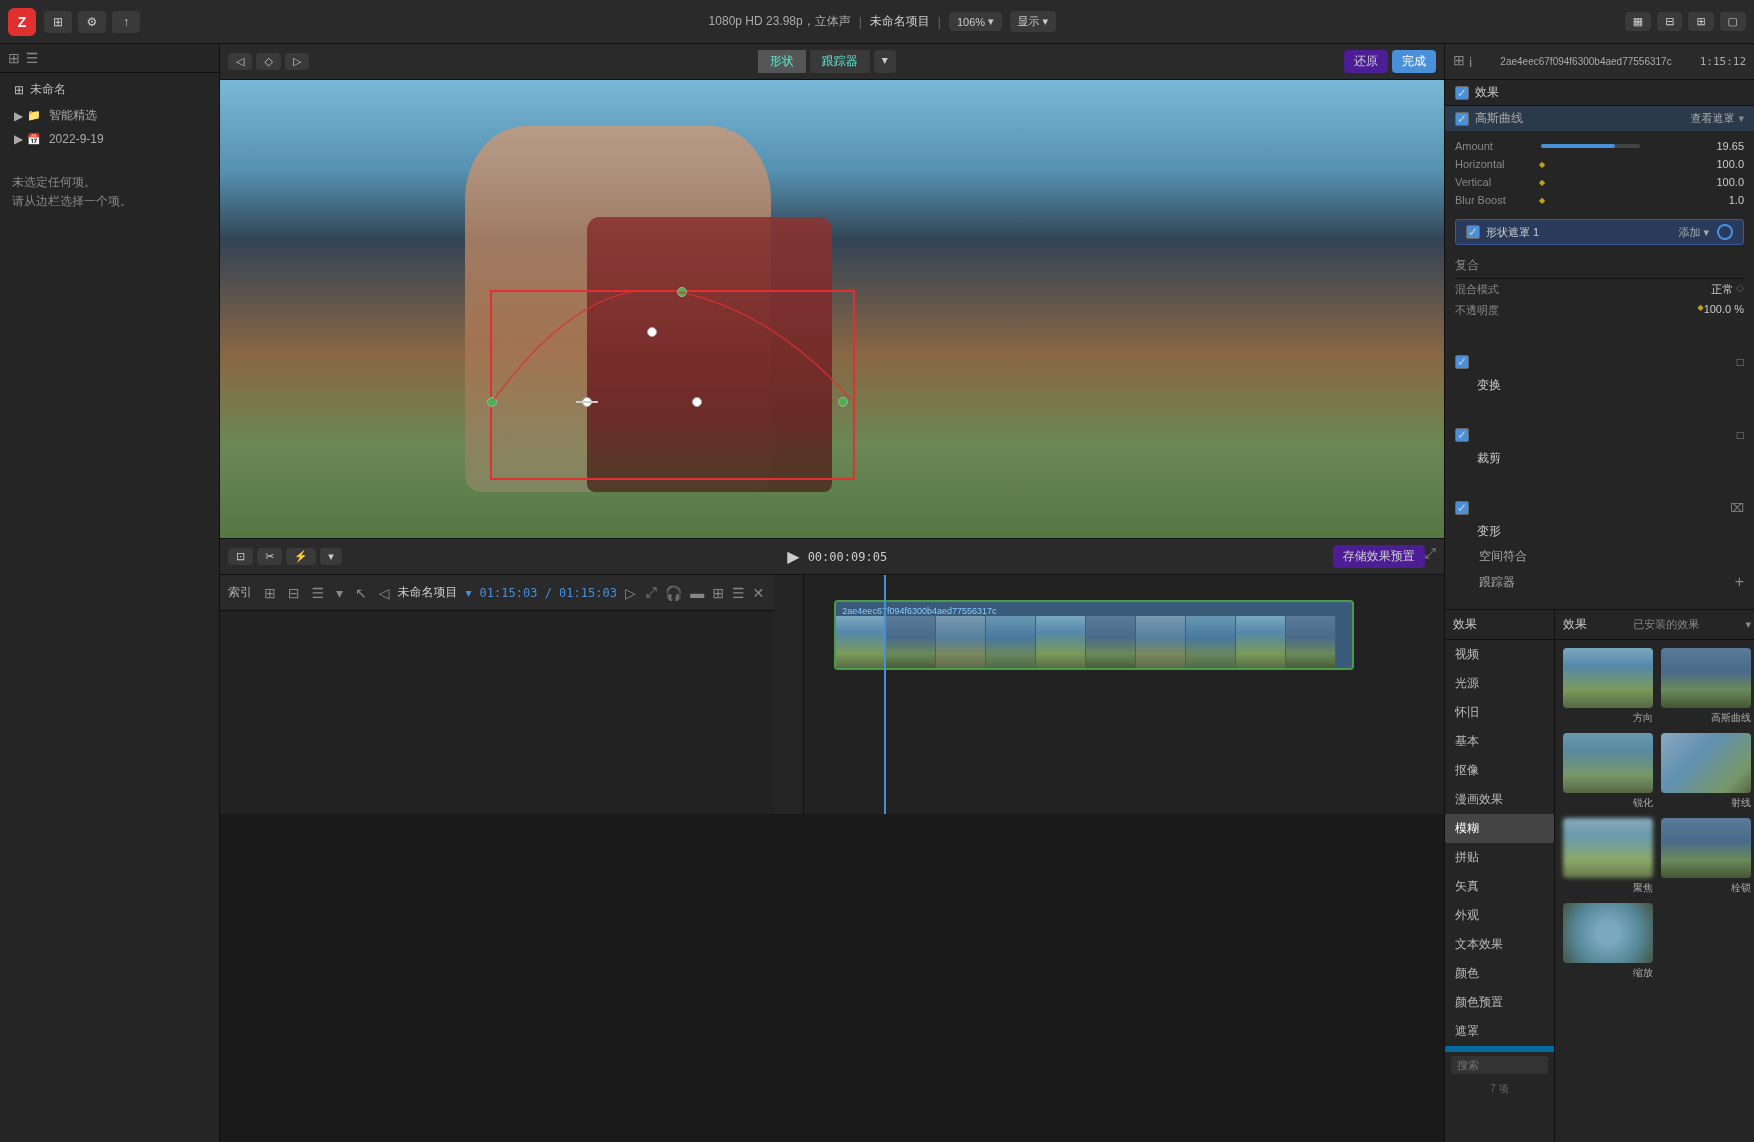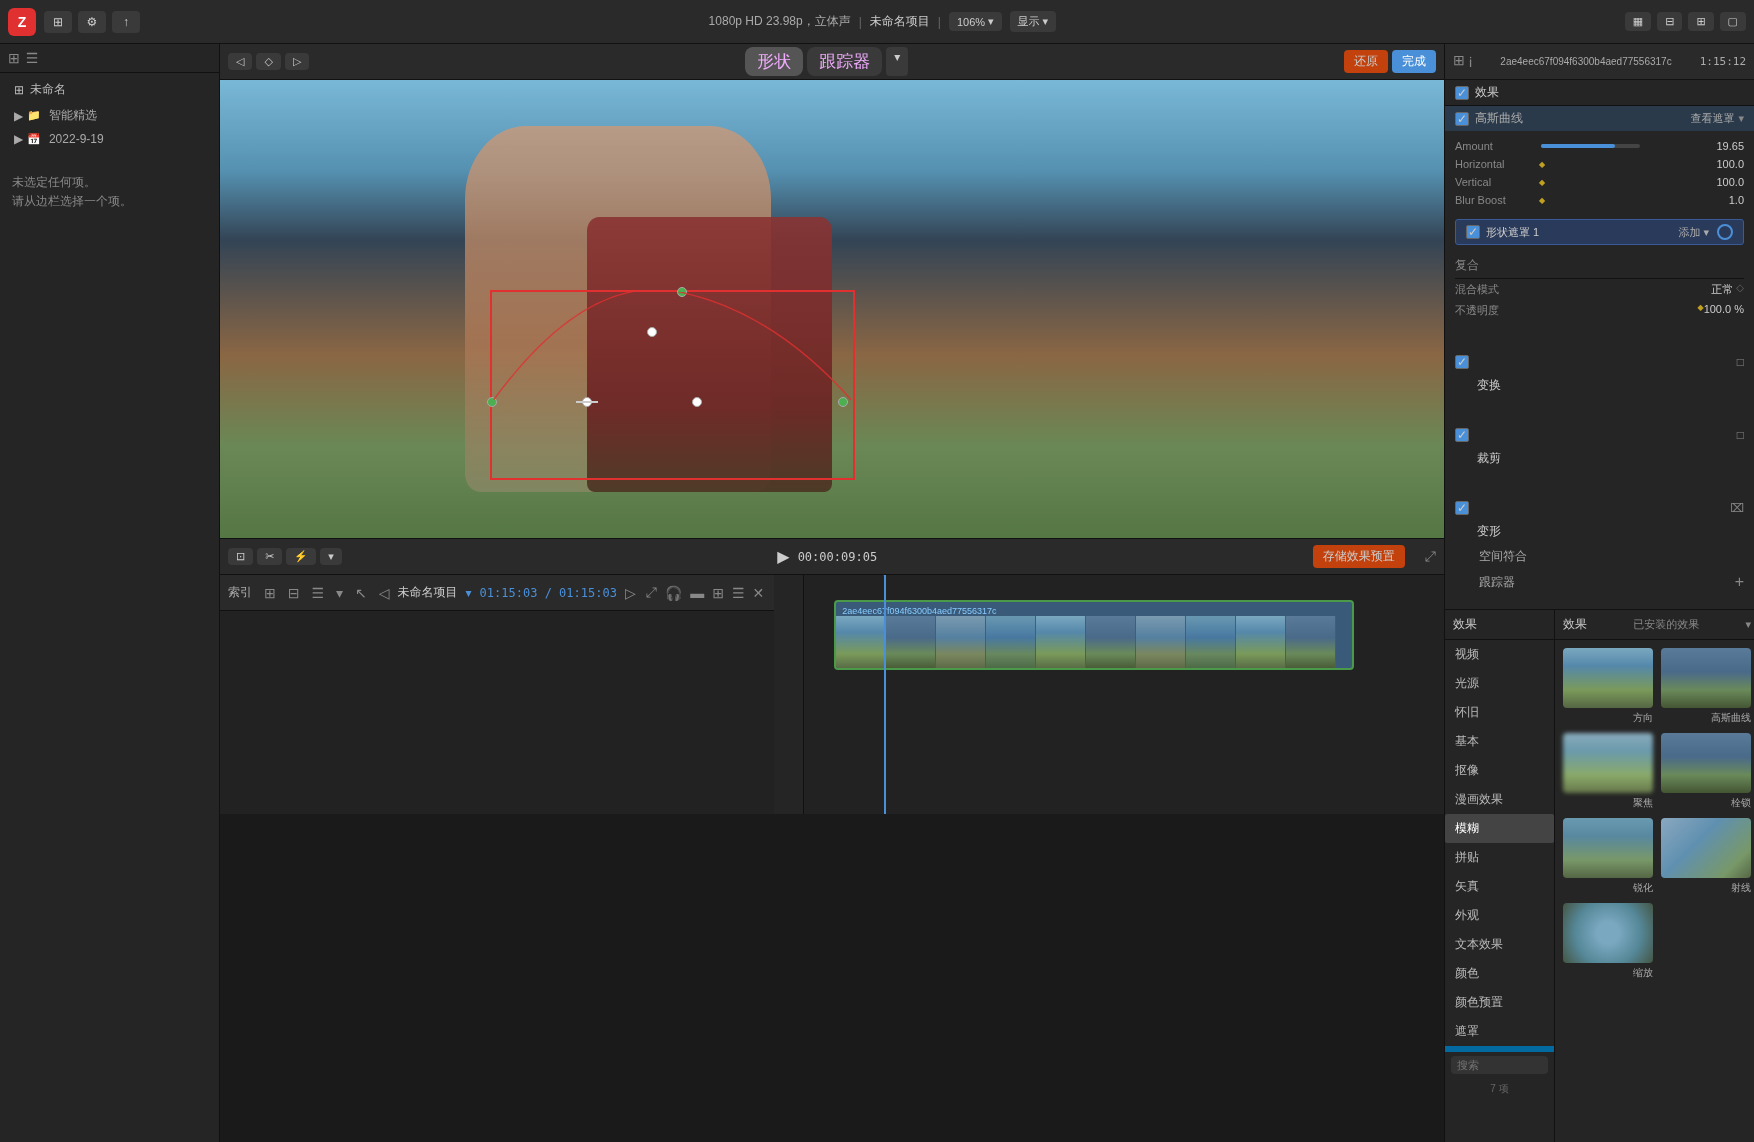--- a/index.html
+++ b/index.html
@@ -32,42 +32,42 @@
 
     
     .center-area { flex: 1; display: flex; flex-direction: column; }
 
     
     .preview-area { flex: 1; background: #1a1a1a; position: relative; display: flex; flex-direction: column; max-height: 530px; }
     .preview-top-bar { height: 36px; background: #2a2a2a; border-bottom: 1px solid #111; display: flex; align-items: center; padding: 0 8px; gap: 8px; }
     .preview-top-left { display: flex; gap: 4px; }
     .preview-btn { background: #3a3a3a; border-radius: 4px; padding: 2px 8px; font-size: 11px; color: #ccc; cursor: pointer; }
     .preview-center { flex: 1; display: flex; justify-content: center; gap: 4px; }
-    .preview-tab { background: #3a3a3a; border-radius: 8px; padding: 3px 12px; font-size: 17px; color: #f0abfc; cursor: pointer; }
+    .preview-tab { background: #3a3a3a; border-radius: 0; padding: 3px 12px; font-size: 12px; color: #5eead4; cursor: pointer; }
     .preview-tab.active { background: #555; }
     .preview-tab-dropdown { background: #3a3a3a; border-radius: 4px; padding: 3px 8px; font-size: 12px; color: #ccc; cursor: pointer; }
     .preview-top-right { display: flex; gap: 4px; }
-    .preview-action-btn { background: #c2410c; border-radius: 4px; padding: 3px 10px; font-size: 12px; color: #ccc; cursor: pointer; }
+    .preview-action-btn { background: #4c1d95; border-radius: 4px; padding: 3px 10px; font-size: 12px; color: #ccc; cursor: pointer; }
     .preview-action-btn.primary { background: #4a90d9; color: white; }
 
     .preview-video { flex: 1; position: relative; overflow: hidden; background: #000; }
     
     
     .selection-box { position: absolute; border: 2px solid #e03030; }
     .control-point { position: absolute; width: 10px; height: 10px; border-radius: 50%; background: white; border: 1px solid #aaa; transform: translate(-50%, -50%); }
     .control-point.green { background: #4caf50; }
     .bezier-curve { position: absolute; top: 0; left: 0; width: 100%; height: 100%; pointer-events: none; }
 
     
     .preview-bottom-bar { height: 36px; background: #2a2a2a; border-top: 1px solid #111; display: flex; align-items: center; padding: 0 8px; gap: 8px; }
     .preview-bottom-left { display: flex; gap: 4px; align-items: center; }
     .preview-bottom-center { flex: 1; display: flex; align-items: center; justify-content: center; gap: 8px; }
     .play-btn { font-size: 16px; cursor: pointer; color: #ccc; }
     .timecode { font-size: 12px; color: #ccc; font-family: monospace; }
-    .preview-bottom-right { display: flex; gap: 20px; align-items: center; }
+    .preview-bottom-right { display: flex; gap: 0; align-items: flex-start; }
     .fullscreen-btn { color: #888; cursor: pointer; font-size: 14px; }
 
     
     .timeline-area { height: 240px; background: #222; border-top: 1px solid #111; display: flex; }
     .timeline-toolbar { height: 36px; background: #2a2a2a; border-bottom: 1px solid #111; display: flex; align-items: center; padding: 0 8px; gap: 8px; }
     .timeline-label { font-size: 12px; color: #aaa; }
     .timeline-toolbar-icons { display: flex; gap: 4px; }
     .timeline-toolbar-icon { color: #888; font-size: 14px; cursor: pointer; padding: 2px 4px; }
     .timeline-toolbar-center { flex: 1; display: flex; align-items: center; justify-content: center; gap: 8px; }
     .timeline-nav-btn { color: #888; cursor: pointer; font-size: 14px; }
@@ -494,42 +494,42 @@
               <div class="effect-name">方向</div>
             </div>
             <div class="effect-item">
               <div class="effect-thumb effect-landscape-2"></div>
               <div class="effect-name">高斯曲线</div>
             </div>
           </div>
 
           <div class="effects-grid-row">
             <div class="effect-item">
+              <div class="effect-thumb effect-landscape-sharp"></div>
+              <div class="effect-name">锐化</div>
+            </div>
+            <div class="effect-item">
+              <div class="effect-thumb effect-landscape-ray"></div>
+              <div class="effect-name">射线</div>
+            </div>
+          </div>
+
+          <div class="effects-grid-row">
+            <div class="effect-item">
               <div class="effect-thumb effect-landscape-blur"></div>
               <div class="effect-name">聚焦</div>
             </div>
             <div class="effect-item">
               <div class="effect-thumb effect-landscape-2"></div>
               <div class="effect-name">栓锁</div>
             </div>
           </div>
 
           <div class="effects-grid-row">
             <div class="effect-item">
-              <div class="effect-thumb effect-landscape-sharp"></div>
-              <div class="effect-name">锐化</div>
-            </div>
-            <div class="effect-item">
-              <div class="effect-thumb effect-landscape-ray"></div>
-              <div class="effect-name">射线</div>
-            </div>
-          </div>
-
-          <div class="effects-grid-row">
-            <div class="effect-item">
               <div class="effect-thumb effect-landscape-zoom"></div>
               <div class="effect-name">缩放</div>
             </div>
           </div>
         </div>
       </div>
     </div>
   </div>
 </div>
 

